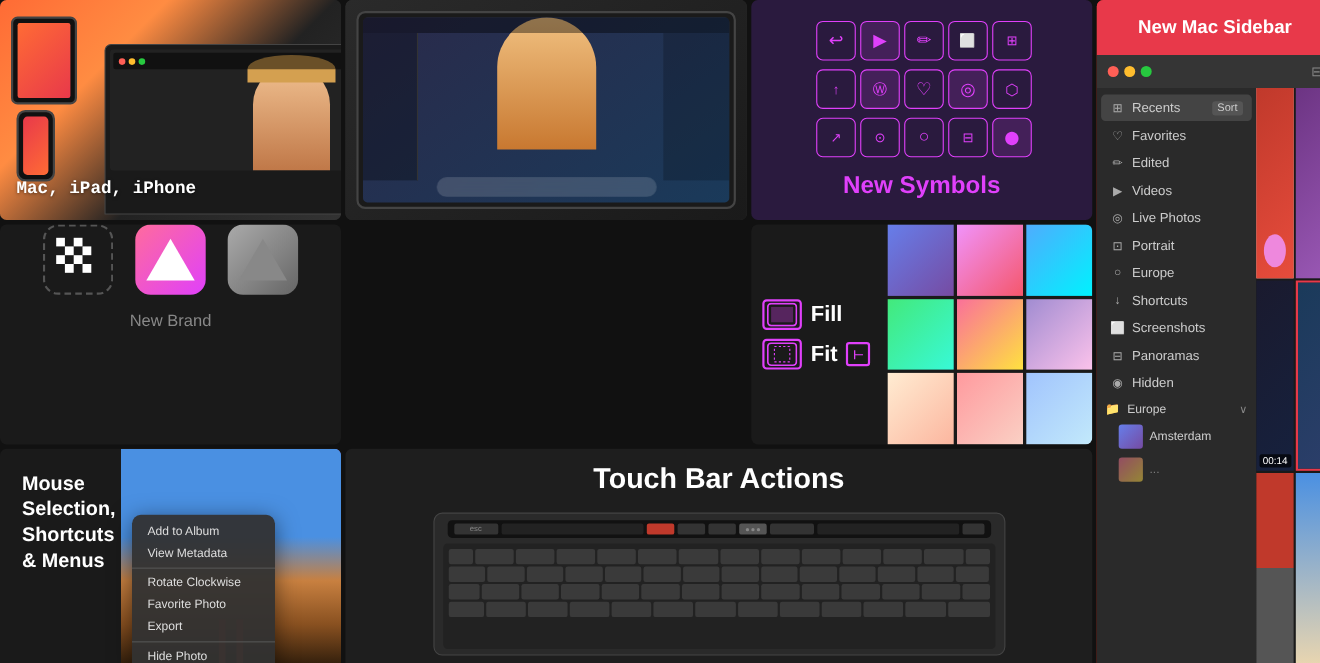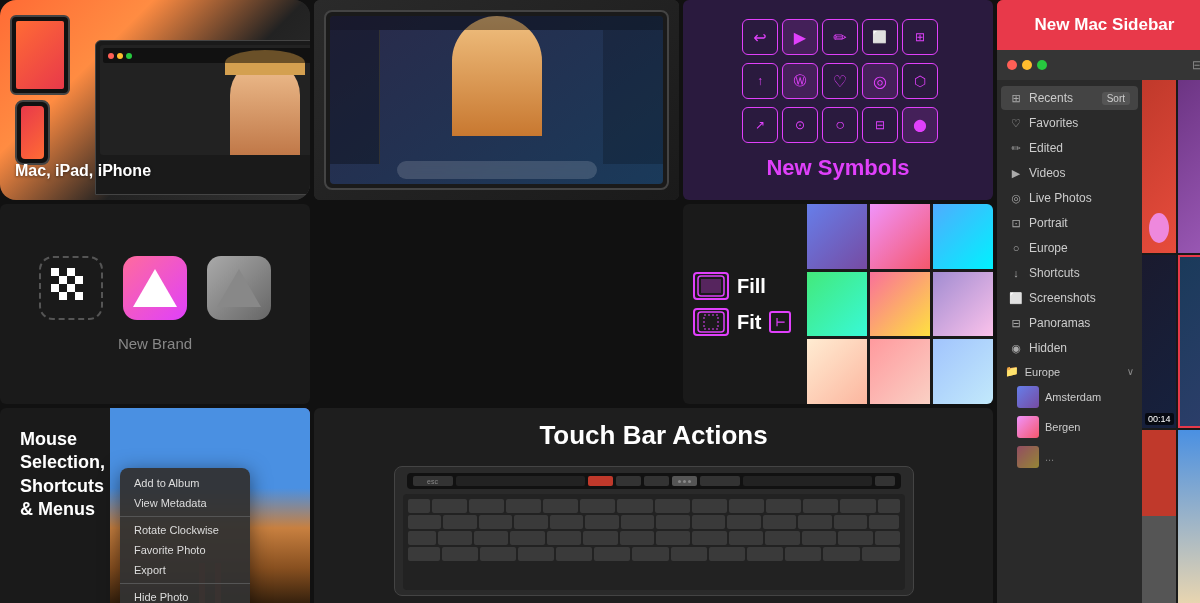--- a/index.html
+++ b/index.html
@@ -21,21 +21,22 @@
       background: #111;
     }
 
     
     .cell-mac-devices {
       grid-column: 1;
       grid-row: 1;
       background: linear-gradient(135deg, #1a1a1a 0%, #2a2a2a 100%);
       position: relative;
       overflow: hidden;
-      border-radius: 16px;
+      border-radius: 6px;
+      font-family: Liberation Mono, monospace;
     }
 
     
     .cell-new-symbols {
       grid-column: 3;
       grid-row: 1;
       background: #2a1a3e;
       position: relative;
       overflow: hidden;
       border-radius: 6px;
@@ -59,21 +60,20 @@
     .cell-new-brand {
       grid-column: 1;
       grid-row: 2;
       background: #1a1a1a;
       position: relative;
       overflow: hidden;
       border-radius: 6px;
       display: flex;
       flex-direction: column;
       align-items: center;
-      justify-content: center;
     }
 
     
     .cell-hello-mac {
       grid-column: 2;
       grid-row: 2;
       background: linear-gradient(135deg, #7b4fe0 0%, #5b8def 100%);
       position: relative;
       overflow: hidden;
       border-radius: 6px;
@@ -615,24 +615,20 @@
             <span style="font-size:11px; color:#e8a;">📁</span>
             <span>Europe</span>
             <span class="album-expand">∨</span>
           </div>
 
           <div class="sidebar-album-item" style="padding-left:20px;">
             <div class="album-thumb album-1"></div>
             <span>Amsterdam</span>
           </div>
 
-          <div class="sidebar-album-item" style="padding-left:20px;">
-            <div class="album-thumb album-2"></div>
-            <span>Bergen</span>
-          </div>
 
 
           <div class="sidebar-album-item" style="padding-left:20px; opacity:0.5;">
             <div class="album-thumb" style="background:linear-gradient(135deg,#fa709a,#fee140);"></div>
             <span>...</span>
           </div>
         </div>
 
         <div class="sidebar-right">
           <div class="sidebar-photos-grid">

